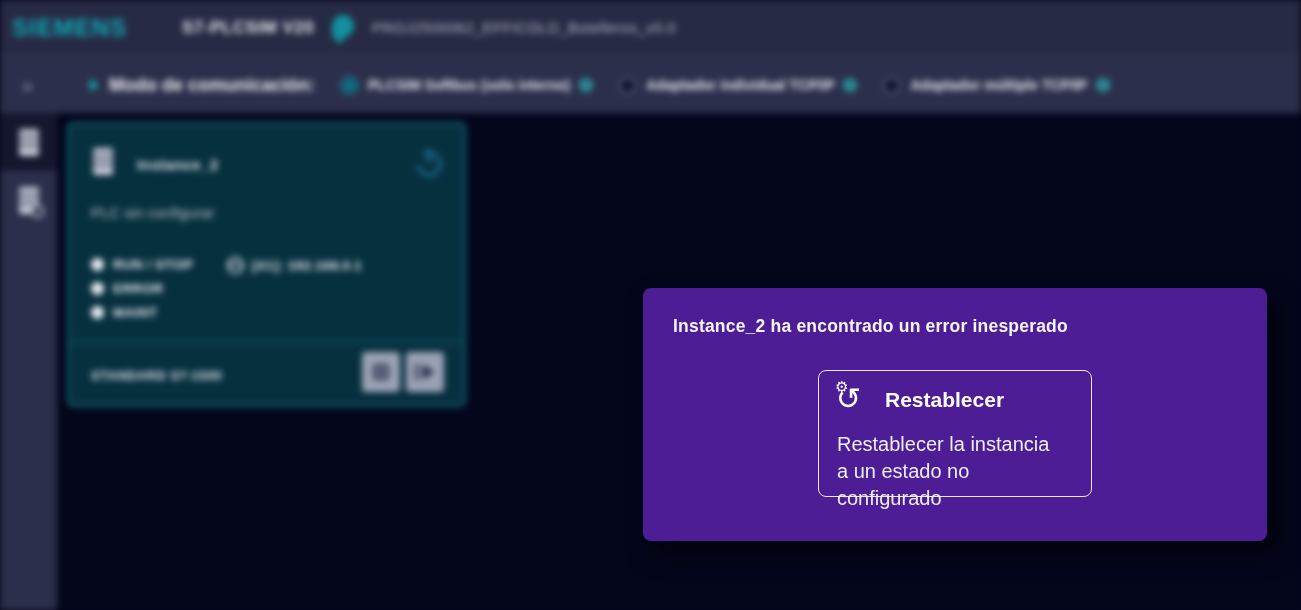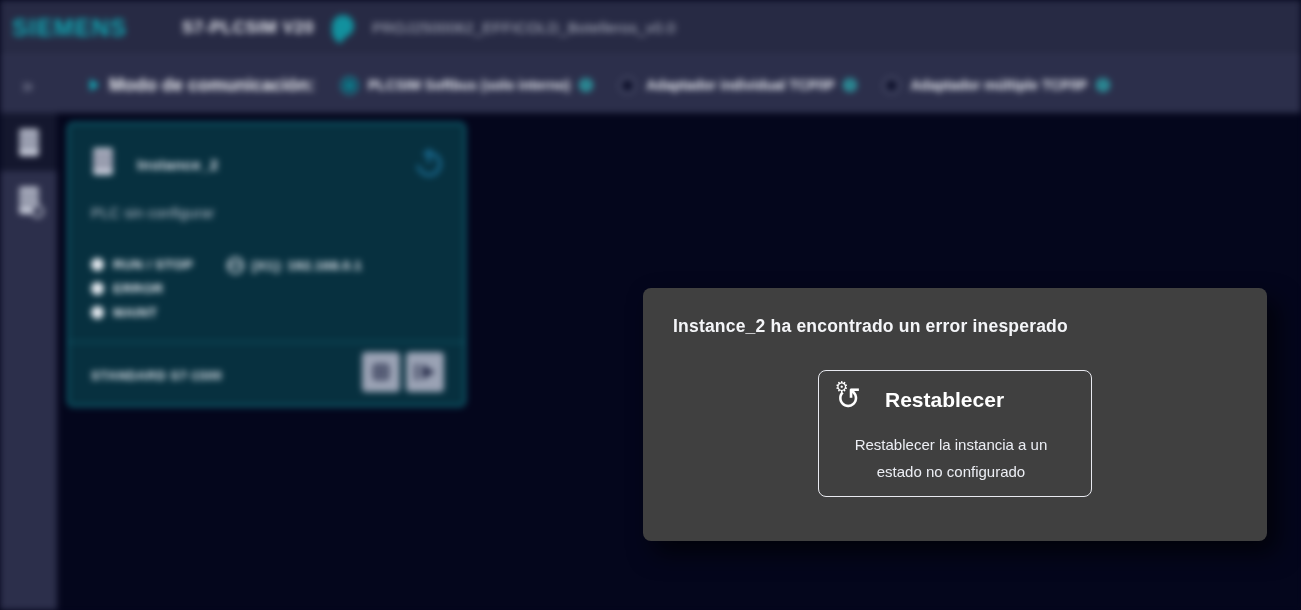--- a/index.html
+++ b/index.html
@@ -64,35 +64,34 @@
   .iface-text{font-size:13.5px;font-weight:bold;color:#e9edf3;letter-spacing:.3px;}
   .card-divider{position:absolute;left:0;top:217px;width:100%;height:2px;background:#0c4a5a;}
   .card-model{position:absolute;left:22px;top:244px;font-size:13px;font-weight:bold;color:#dfe5ec;letter-spacing:.4px;}
   .mini-btn{position:absolute;top:228px;width:38px;height:40px;background:#9aa2b4;border-radius:4px;display:flex;align-items:center;justify-content:center;}
   .btn-stop-glyph{width:16px;height:16px;border:3px solid #2d3350;border-radius:4px;box-sizing:border-box;background:#2d3350;background-clip:content-box;padding:2px;}
   .btn-play-glyph{width:0;height:0;border-left:13px solid #2d3350;border-top:8px solid transparent;border-bottom:8px solid transparent;margin-left:4px;}
   .btn-play-bar{width:3px;height:16px;background:#2d3350;}
   
   .dialog{
     position:absolute;left:643px;top:288px;width:624px;height:253px;
-    background:#404040;border-radius:8px;
+    background:#4c1d95;border-radius:8px;
     box-shadow:10px 12px 24px rgba(0,0,0,.65);
-    text-align:center;
   }
   .dialog-title{position:absolute;left:30px;top:28px;color:#f4f5f8;font-weight:bold;font-size:17.5px;letter-spacing:.2px;}
   .reset-box{
     position:absolute;left:175px;top:82px;width:274px;height:127px;box-sizing:border-box;
     background:transparent;border:1.5px solid #e9eaf0;border-radius:8px;cursor:pointer;
   }
   .reset-head{position:absolute;left:17px;top:13px;display:flex;align-items:center;}
   .reset-icon{position:relative;width:32px;height:32px;flex:none;}
   .reset-icon .arrow{position:absolute;left:0px;top:-1px;color:#fff;font-size:30px;line-height:32px;}
   .reset-icon .gear{position:absolute;left:-1px;top:-6px;color:#fff;font-size:15px;}
   .reset-label{color:#fff;font-weight:bold;font-size:21px;margin-left:17px;}
-  .reset-desc{position:absolute;left:18px;top:60px;width:228px;color:#eceef4;font-size:15px;line-height:27px;}
+  .reset-desc{position:absolute;left:18px;top:60px;width:228px;color:#eceef4;font-size:20px;line-height:27px;}
 </style>
 </head>
 <body>
 
 <div id="app">
 
   <div class="topbar">
     <div class="brand">SIEMENS</div>
     <div class="app-title">S7-PLCSIM V20</div>
     <div class="app-logo">

